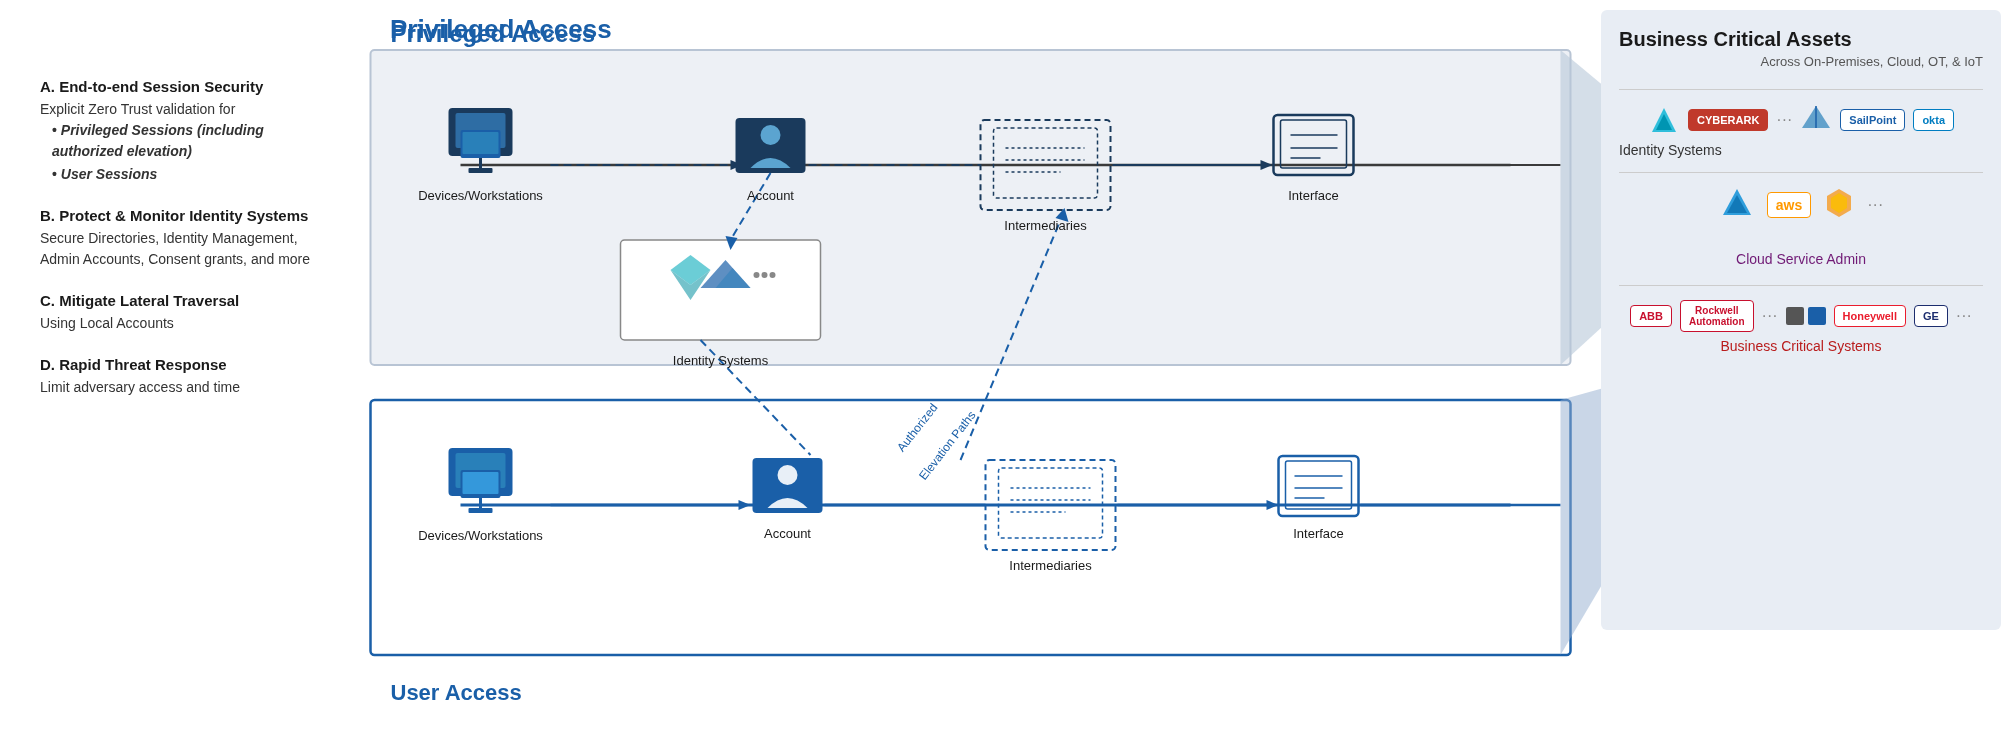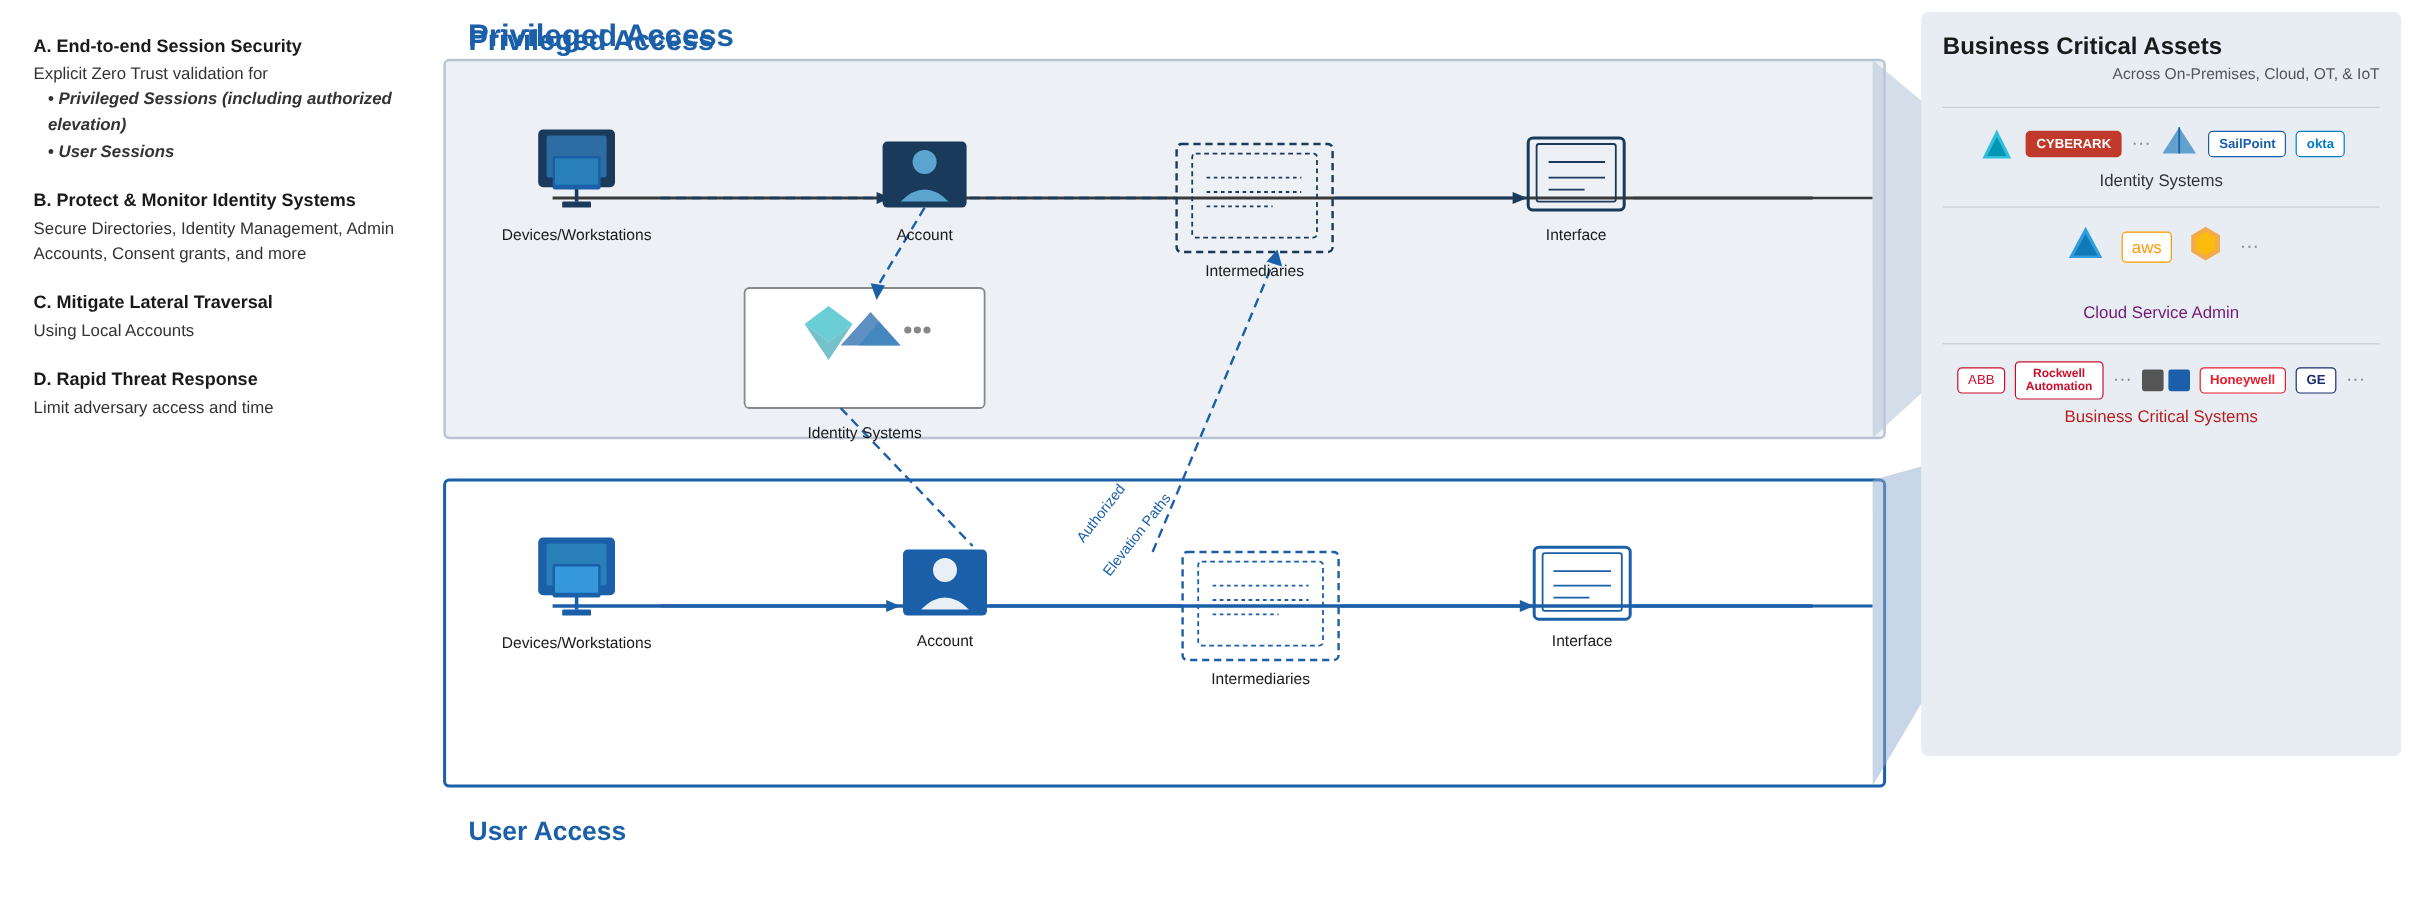--- a/index.html
+++ b/index.html
@@ -8,22 +8,23 @@
       background: #fff;
       width: 2011px;
       height: 752px;
       overflow: hidden;
       display: flex;
     }
 
     
     .left-panel {
       width: 360px;
-      padding: 30px 24px 20px 28px;
+      padding: 30px 24px 20px 40px;
       flex-shrink: 0;
+      margin-top: 48px;
     }
     .left-panel .section { margin-bottom: 22px; }
     .left-panel .section-title {
       font-weight: 700;
       font-size: 15px;
       color: #1a1a1a;
       margin-bottom: 4px;
     }
     .left-panel .section-body {
       font-size: 14px;
@@ -80,22 +81,22 @@
       border-radius: 4px;
       font-size: 11px;
       font-weight: 700;
       border: 1px solid #ccc;
       background: #fff;
       color: #333;
     }
     .logo-badge.cyberark { color: #c0392b; border-color: #c0392b; background: #c0392b; color: #fff; }
     .logo-badge.sailpoint { color: #1a5fa8; border-color: #1a5fa8; }
     .logo-badge.okta { color: #007dc1; border-color: #007dc1; }
-    .logo-badge.aws { color: #ff9900; border-color: #ff9900; font-size: 14px; font-weight: 400; }
-    .logo-badge.abb { color: #c8102e; border-color: #c8102e; font-weight: 400; }
+    .logo-badge.aws { color: #ff9900; border-color: #ff9900; font-size: 14px; font-weight: 700; }
+    .logo-badge.abb { color: #c8102e; border-color: #c8102e; font-weight: 700; }
     .logo-badge.rockwell { color: #c8102e; border-color: #c8102e; }
     .logo-badge.honeywell { color: #ea1c2d; border-color: #ea1c2d; }
     .logo-badge.ge { color: #1c2d6e; border-color: #1c2d6e; text-align: right; }
     .logo-dots { font-size: 16px; color: #888; }
 
     .divider-line {
       border-top: 1px solid #ccc;
       margin: 14px 0;
     }
   </style>
@@ -260,21 +261,21 @@
 
   </svg>
 
   <div class="bca-panel" style="position:absolute; top:10px; right:10px; width:400px; height:620px; background:#e8edf4; border-radius:6px; padding:18px 18px 12px 18px;">
 
     <div style="font-size:20px; font-weight:700; color:#1a1a1a; margin-bottom:3px;">Business Critical Assets</div>
     <div style="font-size:13px; color:#555; margin-bottom:20px;text-align:right;">Across On-Premises, Cloud, OT, &amp; IoT</div>
 
     <div class="divider-line"></div>
 
-    <div style="text-align:center; margin-bottom:2px;">
+    <div style="margin-bottom:2px;">
       <div style="display:flex; align-items:center; justify-content:center; gap:8px; flex-wrap:wrap; margin-bottom:6px;">
 
         <div style="display:flex;flex-direction:column;align-items:center;">
           <svg width="32" height="32" viewBox="0 0 32 32">
               <polygon points="16,4 28,28 4,28" fill="#00b2d5" opacity="0.8"></polygon>
               <polygon points="16,10 24,26 8,26" fill="#0095b2"></polygon>
             </svg>
         </div>
         <div class="logo-badge cyberark">CYBERARK</div>
         <div class="logo-dots">···</div>

